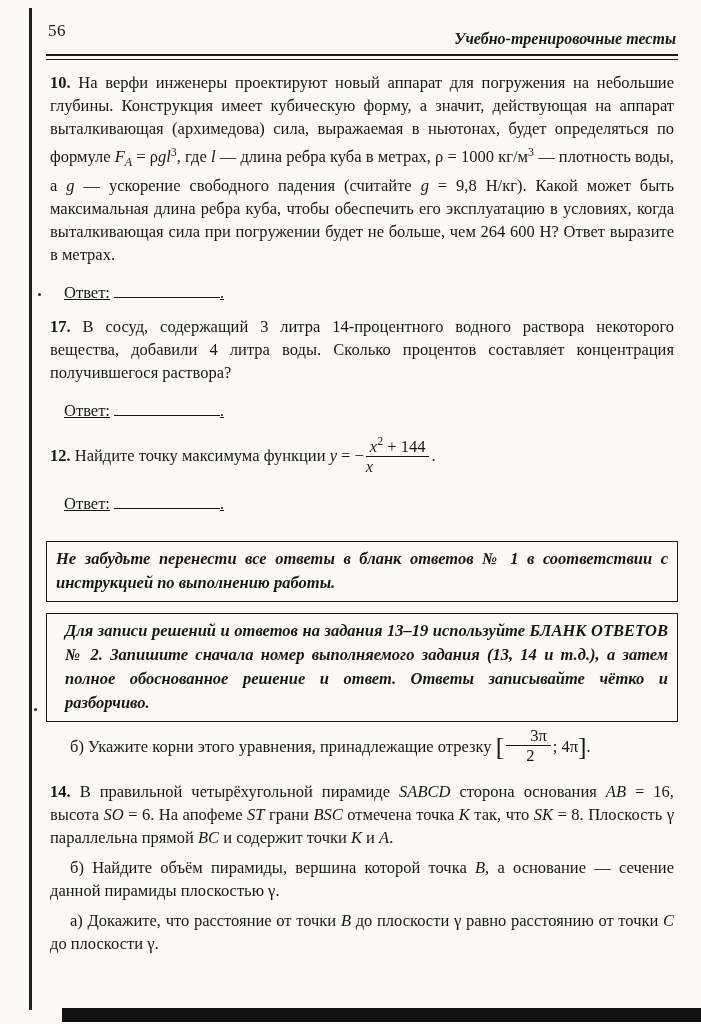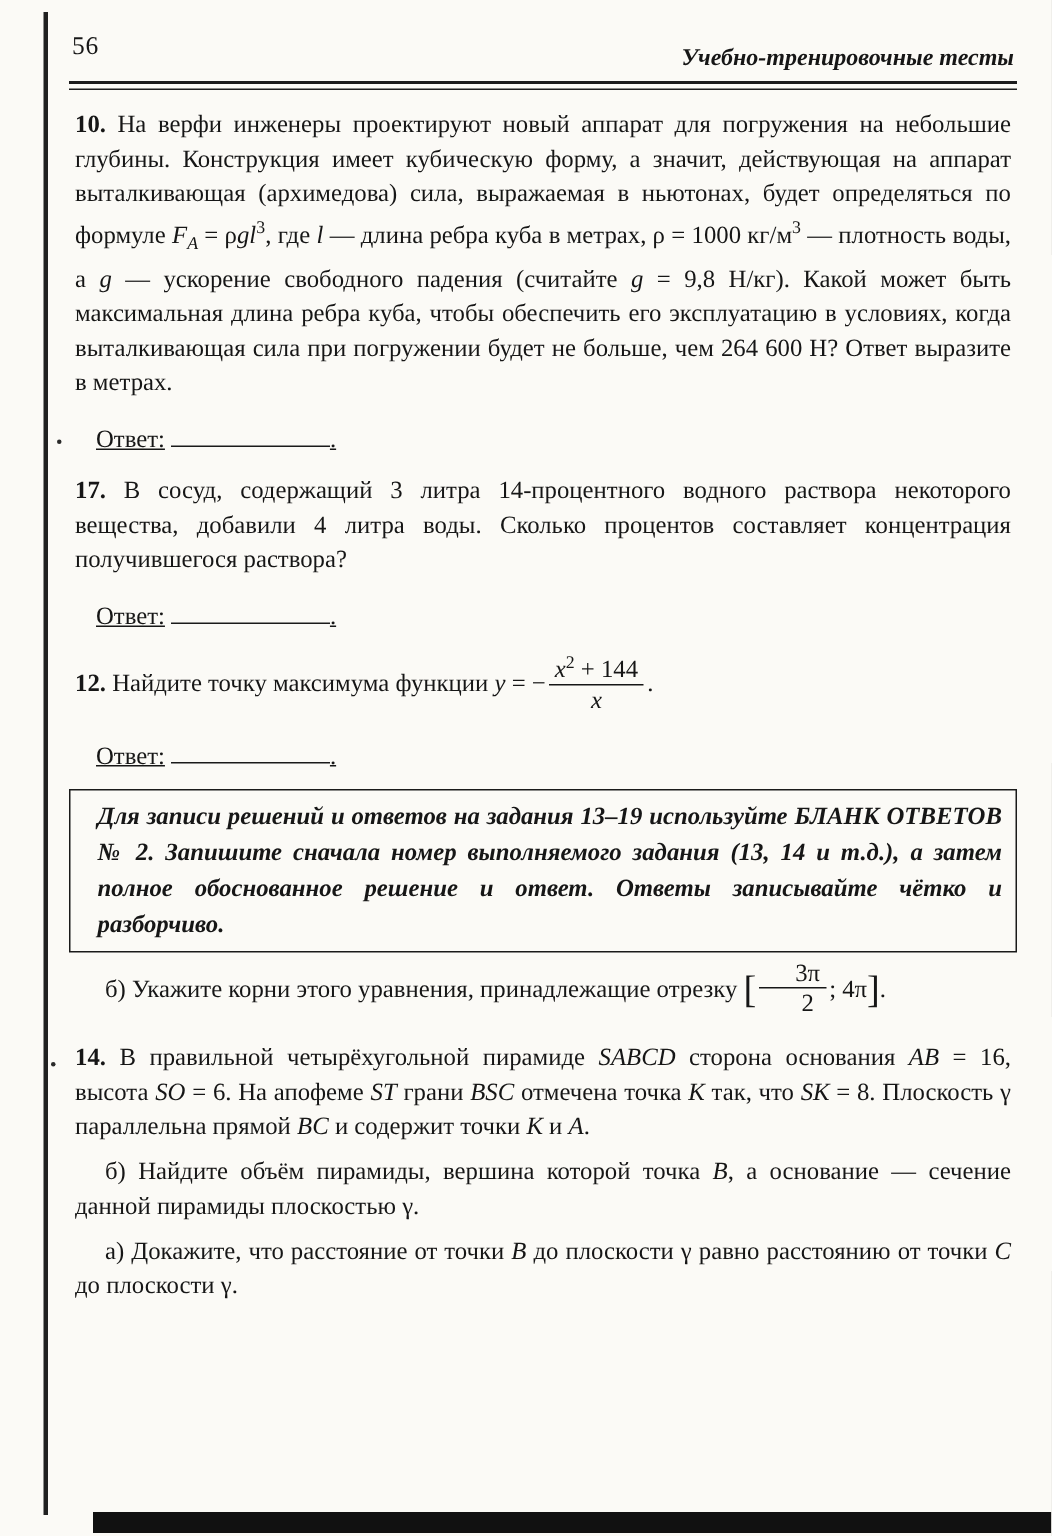--- a/index.html
+++ b/index.html
@@ -32,21 +32,21 @@
   .blank{display:inline-block;width:106px;border-bottom:1.3px solid #1a1a1a;height:14px;vertical-align:baseline;margin-left:4px;}
   .notice{
     border:1.6px solid #1a1a1a;
     padding:5px 9px 6px 9px;
     font-weight:bold;font-style:italic;
     font-size:16.5px;line-height:24px;
     text-align:justify;
   }
   .notice-1{margin-top:26px;}
   .notice-2{margin-top:11px;padding-left:18px;}
-  .frac{display:inline-block;vertical-align:middle;text-align:center;line-height:1.05;margin:0 2px;position:relative;top:-2px;}
+  .frac{display:inline-block;vertical-align:middle;line-height:1.05;margin:0 2px;position:relative;top:-2px;}
   .frac .num{display:block;border-bottom:1.2px solid #161616;padding:0 4px 1px 4px;}
   .frac .den{display:block;padding-top:1px;}
   .bigbr{font-size:1.55em;vertical-align:middle;position:relative;top:-1px;font-weight:normal;}
   sup{font-size:.72em;}
   sub{font-size:.72em;}
   .ovl{text-decoration:overline;}
 </style>
 </head>
 <body>
 
@@ -70,20 +70,21 @@
     <p class="answer"><span>Ответ:</span><span class="blank"></span><span>.</span></p>
 
     <p class="para"><span class="pn">17.</span> <span>В сосуд, содержащий 3 литра 14-процентного водного раствора некоторого вещества, добавили 4 литра воды. Сколько процентов составляет концентрация получившегося раствора?</span></p>
 
     <p class="answer"><span>Ответ:</span><span class="blank"></span><span>.</span></p>
 
     <p class="para" style="margin-top:15px;"><span class="pn">12.</span> <span>Найдите точку максимума функции <i>y</i> = −</span><span class="frac"><span class="num"><i>x</i><sup>2</sup> + 144</span><span class="den"><i>x</i></span></span><span>.</span></p>
 
     <p class="answer"><span>Ответ:</span><span class="blank"></span><span>.</span></p>
 
+    <div class="notice notice-1"><span>Не забудьте перенести все ответы в бланк ответов № 1 в соответствии с инструкцией по выполнению работы.</span></div>
 
     <div class="notice notice-2"><span>Для записи решений и ответов на задания 13–19 используйте БЛАНК ОТВЕТОВ № 2. Запишите сначала номер выполняемого задания (13, 14 и т.д.), а затем полное обоснованное решение и ответ. Ответы записывайте чётко и разборчиво.</span></div>
 
 
     <p class="para sub"><span>б) Укажите корни этого уравнения, принадлежащие отрезку </span><span class="bigbr">[</span><span class="frac"><span class="num">3π</span><span class="den">2</span></span><span>; 4π</span><span class="bigbr">]</span><span>.</span></p>
 
     <p class="para" style="margin-top:13px;"><span class="pn">14.</span> <span>В правильной четырёхугольной пирамиде <i>SABCD</i> сторона основания <i>AB</i> = 16, высота <i>SO</i> = 6. На апофеме <i>ST</i> грани <i>BSC</i> отмечена точка <i>K</i> так, что <i>SK</i> = 8. Плоскость γ параллельна прямой <i>BC</i> и содержит точки <i>K</i> и <i>A</i>.</span></p>
 
     <p class="para sub"><span>б) Найдите объём пирамиды, вершина которой точка <i>B</i>, а основание — сечение данной пирамиды плоскостью γ.</span></p>
 

